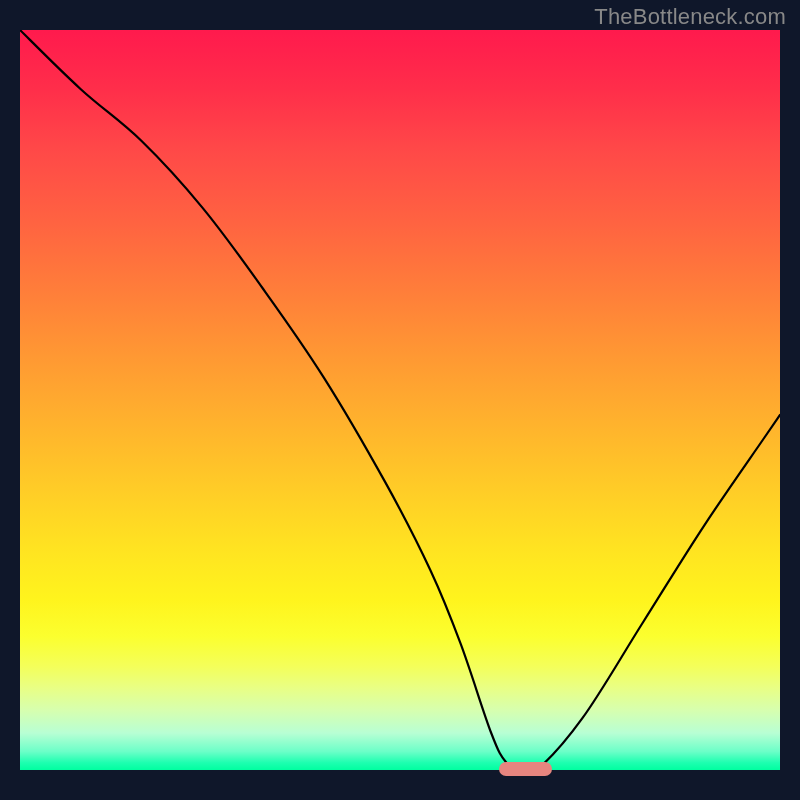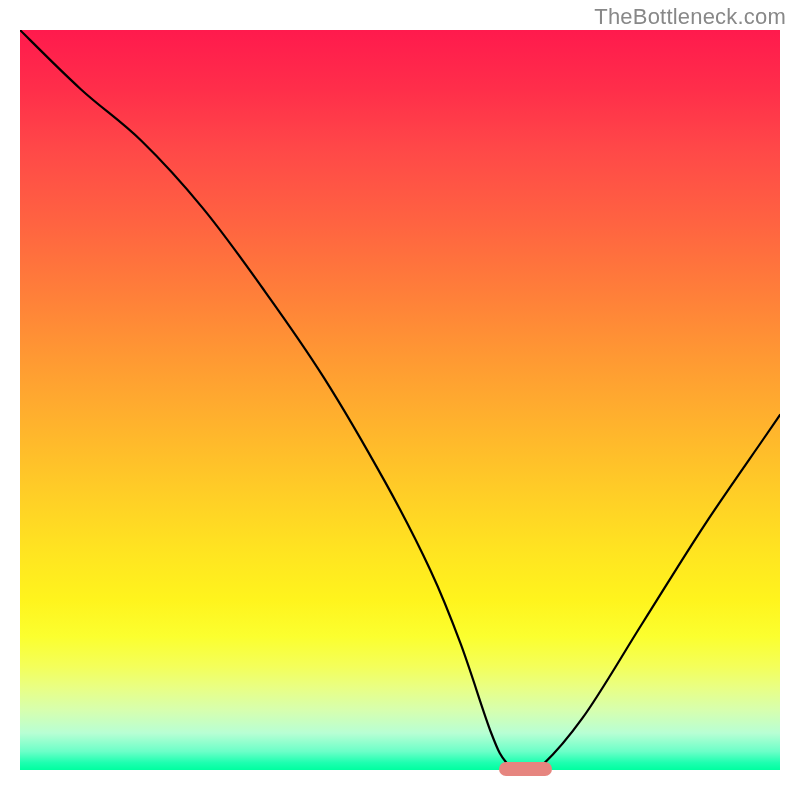--- a/index.html
+++ b/index.html
@@ -8,21 +8,21 @@
     width: 800px;
     height: 800px;
     background: #000;
     font-family: Arial, Helvetica, sans-serif;
     overflow: hidden;
   }
   .frame {
     position: relative;
     width: 800px;
     height: 800px;
-    background: #ffffff;
+    background: #0f172a;
   }
   .watermark {
     position: absolute;
     top: 4px;
     right: 14px;
     color: #888;
     font-size: 22px;
     font-weight: 500;
     letter-spacing: 0.2px;
     z-index: 10;

